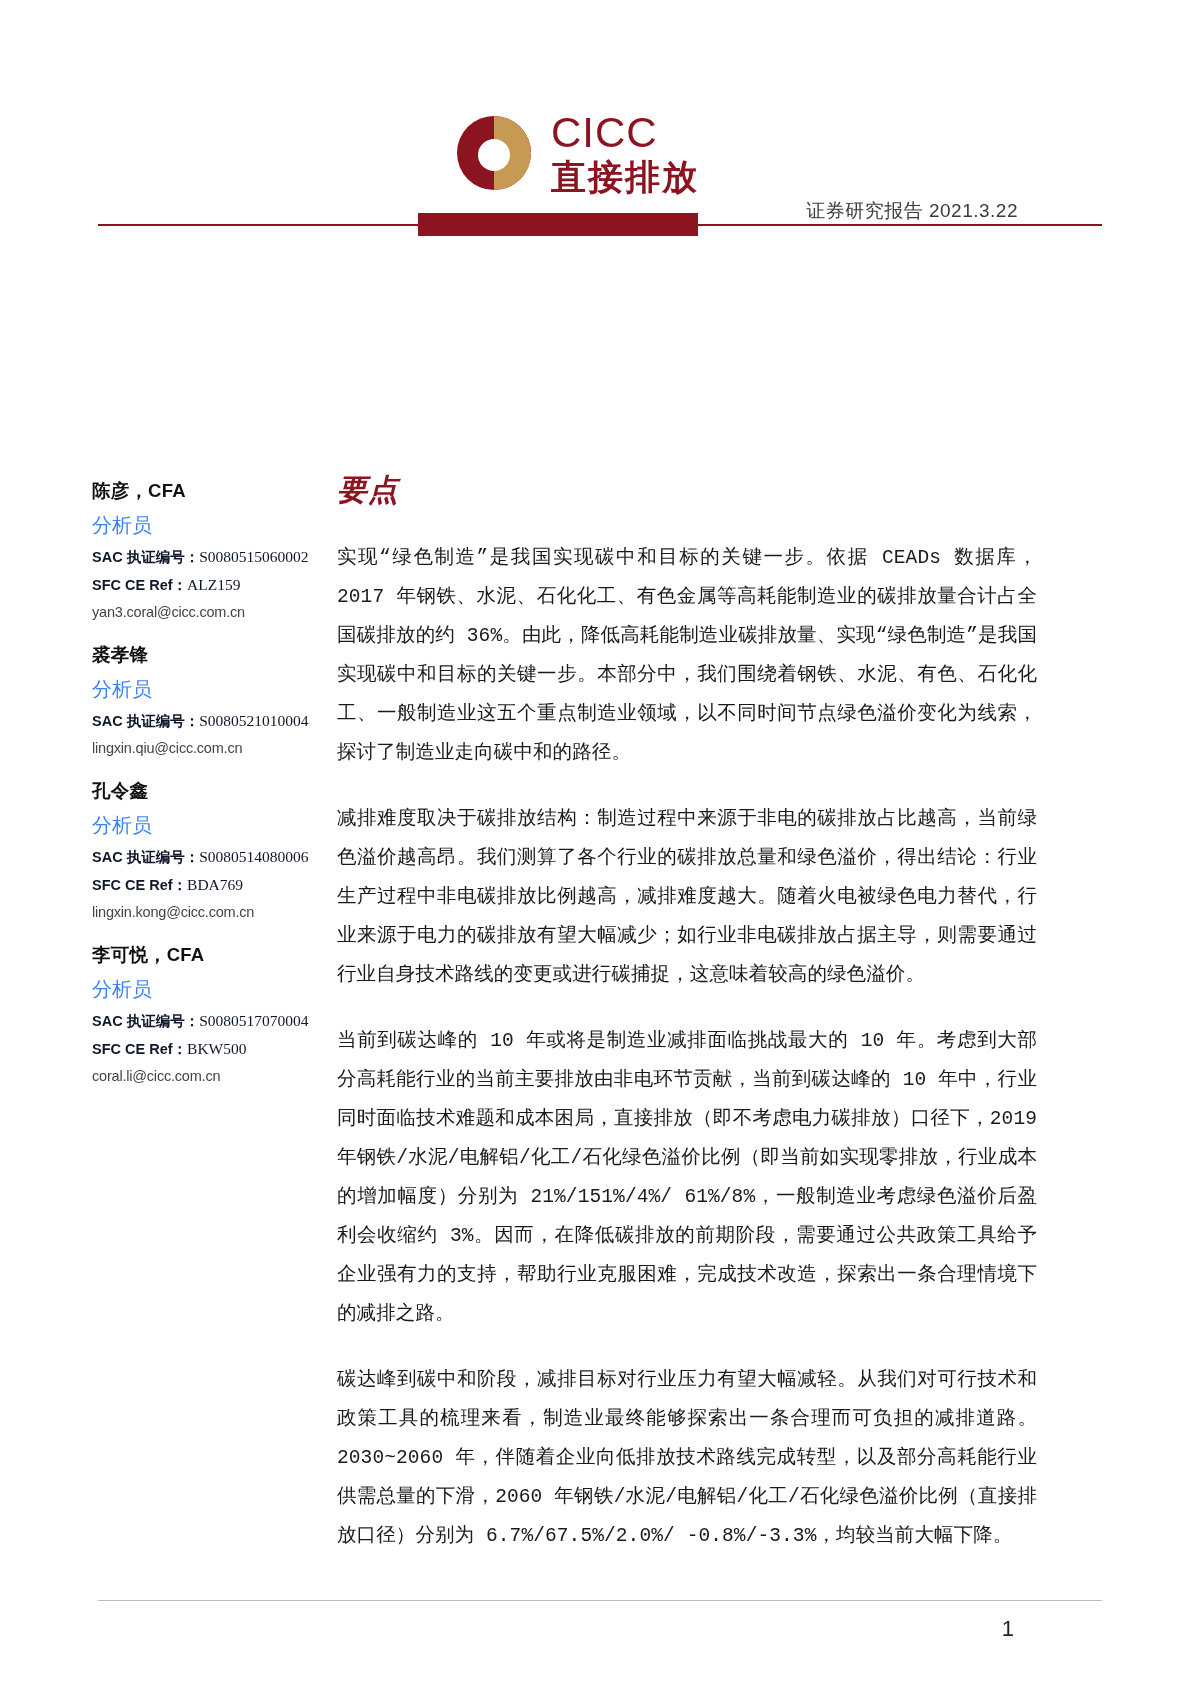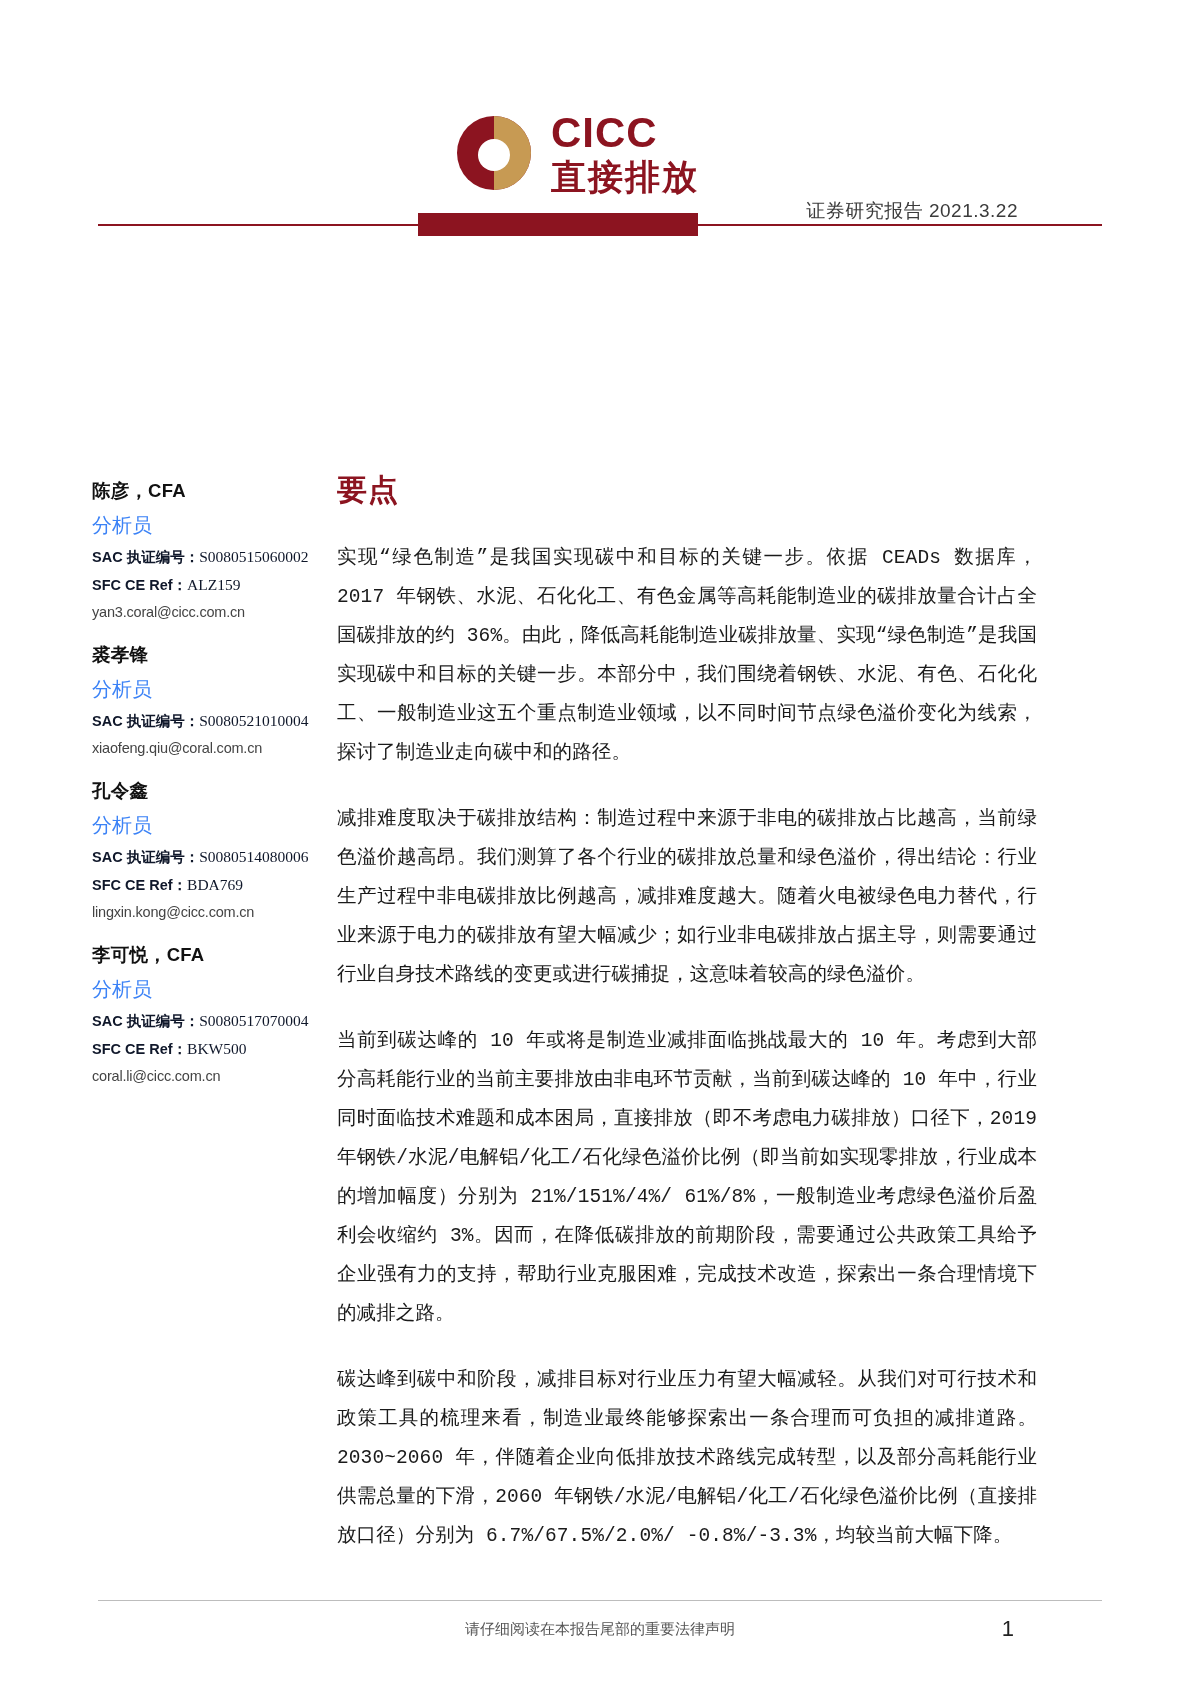--- a/index.html
+++ b/index.html
@@ -48,21 +48,21 @@
   }
 
   .logo-text {
     display: flex;
     flex-direction: column;
     justify-content: center;
     line-height: 1;
   }
   .logo-text .cicc {
     font-family: "Liberation Sans", sans-serif;
-    font-weight: bold;
+    font-weight: normal;
     font-size: 42px;
     letter-spacing: 1px;
     color: #8c1420;
   }
   .logo-text .zhongjin {
     font-family: "Liberation Sans", sans-serif;
     font-weight: bold;
     font-size: 35px;
     letter-spacing: 2px;
     color: #8c1420;
@@ -168,20 +168,21 @@
     top: 470px;
     width: 700px;
   }
   .summary h2 {
     margin: 0 0 28px 0;
     font-family: "Liberation Sans", "DejaVu Sans", sans-serif;
     font-weight: bold;
     font-size: 30px;
     color: #8c1420;
     letter-spacing: 1px;
+    font-style: italic;
   }
   .summary p {
     margin: 0 0 27px 0;
     font-family: Liberation Mono, monospace;
     font-size: 19.5px;
     line-height: 2.0;
     color: #1a1a1a;
     text-align: justify;
     text-justify: inter-ideograph;
     letter-spacing: 0.1px;
@@ -260,21 +261,21 @@
       <div class="role">分析员</div>
       <div class="line"><span class="lbl">SAC 执证编号：</span><span>S0080515060002</span></div>
       <div class="line"><span class="lbl">SFC CE Ref：</span><span>ALZ159</span></div>
       <div class="email">yan3.coral@cicc.com.cn</div>
     </div>
 
     <div class="author">
       <div class="name">裘孝锋</div>
       <div class="role">分析员</div>
       <div class="line"><span class="lbl">SAC 执证编号：</span><span>S0080521010004</span></div>
-      <div class="email">xiaofeng.qiu@coral.com.cn</div>
+      <div class="email">lingxin.qiu@cicc.com.cn</div>
     </div>
 
     <div class="author">
       <div class="name">孔令鑫</div>
       <div class="role">分析员</div>
       <div class="line"><span class="lbl">SAC 执证编号：</span><span>S0080514080006</span></div>
       <div class="line"><span class="lbl">SFC CE Ref：</span><span>BDA769</span></div>
       <div class="email">lingxin.kong@cicc.com.cn</div>
     </div>
 
@@ -291,17 +292,16 @@
   <div class="summary">
     <h2>要点</h2>
     <p>实现“绿色制造”是我国实现碳中和目标的关键一步。依据 CEADs 数据库，2017 年钢铁、水泥、石化化工、有色金属等高耗能制造业的碳排放量合计占全国碳排放的约 36%。由此，降低高耗能制造业碳排放量、实现“绿色制造”是我国实现碳中和目标的关键一步。本部分中，我们围绕着钢铁、水泥、有色、石化化工、一般制造业这五个重点制造业领域，以不同时间节点绿色溢价变化为线索，探讨了制造业走向碳中和的路径。</p>
     <p>减排难度取决于碳排放结构：制造过程中来源于非电的碳排放占比越高，当前绿色溢价越高昂。我们测算了各个行业的碳排放总量和绿色溢价，得出结论：行业生产过程中非电碳排放比例越高，减排难度越大。随着火电被绿色电力替代，行业来源于电力的碳排放有望大幅减少；如行业非电碳排放占据主导，则需要通过行业自身技术路线的变更或进行碳捕捉，这意味着较高的绿色溢价。</p>
     <p>当前到碳达峰的 10 年或将是制造业减排面临挑战最大的 10 年。考虑到大部分高耗能行业的当前主要排放由非电环节贡献，当前到碳达峰的 10 年中，行业同时面临技术难题和成本困局，直接排放（即不考虑电力碳排放）口径下，2019 年钢铁/水泥/电解铝/化工/石化绿色溢价比例（即当前如实现零排放，行业成本的增加幅度）分别为 21%/151%/4%/ 61%/8%，一般制造业考虑绿色溢价后盈利会收缩约 3%。因而，在降低碳排放的前期阶段，需要通过公共政策工具给予企业强有力的支持，帮助行业克服困难，完成技术改造，探索出一条合理情境下的减排之路。</p>
     <p>碳达峰到碳中和阶段，减排目标对行业压力有望大幅减轻。从我们对可行技术和政策工具的梳理来看，制造业最终能够探索出一条合理而可负担的减排道路。2030~2060 年，伴随着企业向低排放技术路线完成转型，以及部分高耗能行业供需总量的下滑，2060 年钢铁/水泥/电解铝/化工/石化绿色溢价比例（直接排放口径）分别为 6.7%/67.5%/2.0%/ -0.8%/-3.3%，均较当前大幅下降。</p>
   </div>
 
   <div class="footer">
     <div class="footer-rule"></div>
-    <div class="footer-note">请仔细阅读在本报告尾部的重要法律声明</div>
     <div class="footer-page">1</div>
   </div>
 
 </div>
 
 </body></html>

